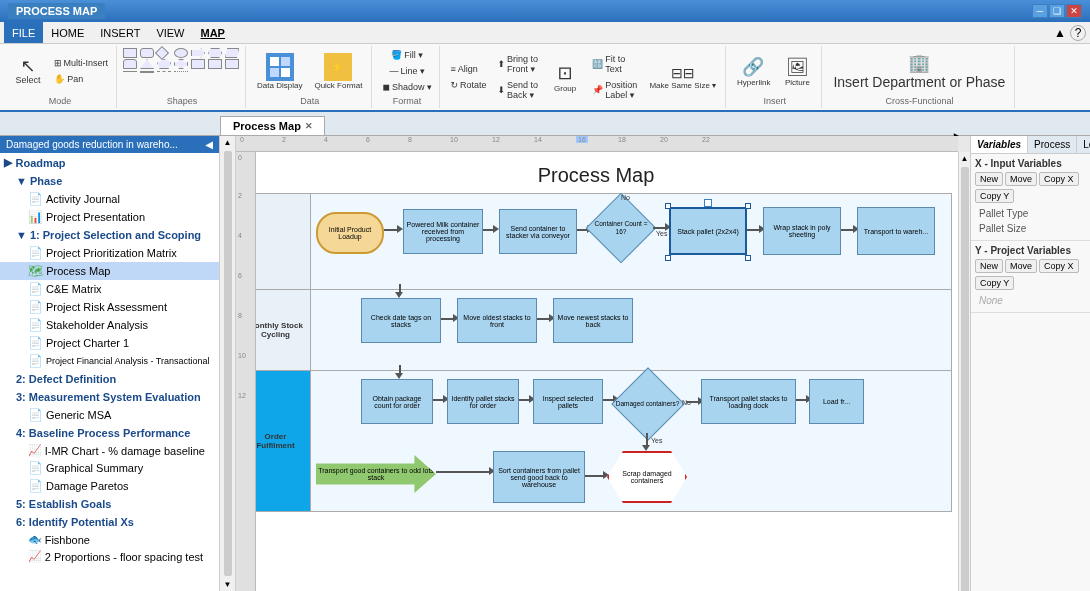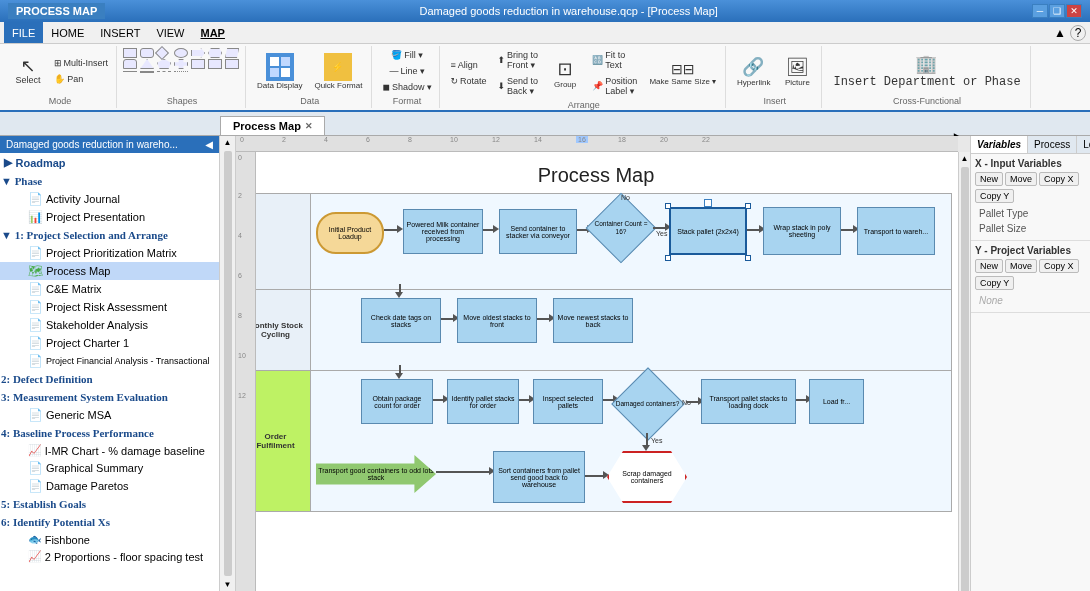--- a/index.html
+++ b/index.html
@@ -147,21 +147,21 @@
       display: flex;
       align-items: center;
       gap: 3px;
     }
     .tree-item.selected { background: #c0d8f8; }
     .tree-section {
       font-weight: bold;
       padding: 3px 4px;
       color: #1a4a8a;
     }
-    .tree-indent { padding-left: 1px; font-family: Liberation Serif, serif; }
+    .tree-indent { padding-left: 16px; }
     .tree-indent2 { padding-left: 28px; }
     .tree-doc-icon { color: #4a7fc0; font-size: 12px; }
     .tree-img-icon { color: #cc4444; font-size: 12px; }
     .tree-map-icon { color: #44aa44; font-size: 12px; }
 
     
     #canvas-area {
       flex: 1;
       background: white;
       overflow: hidden;
@@ -225,21 +225,20 @@
       display: flex;
       align-items: center;
       justify-content: center;
     }
   </style>
 </head>
 <body>
 
 <div id="title-bar">
   <span style="font-weight:bold; font-size:11px; background:#3a7fc0; padding:2px 8px;">PROCESS MAP</span>
-  <span style="font-size:11px;">Damaged goods reduction in warehouse.qcp - [Process Map]</span>
   <div style="display:flex; gap:1px;">
     <span style="width:16px;height:14px;background:#5a9fe0;border:1px solid #3a7fc0;display:flex;align-items:center;justify-content:center;font-size:9px;cursor:pointer;">─</span>
     <span style="width:16px;height:14px;background:#5a9fe0;border:1px solid #3a7fc0;display:flex;align-items:center;justify-content:center;font-size:9px;cursor:pointer;">❑</span>
     <span style="width:16px;height:14px;background:#cc4444;border:1px solid #3a7fc0;display:flex;align-items:center;justify-content:center;font-size:9px;cursor:pointer;color:white;">✕</span>
   </div>
 </div>
 
 <div id="menu-bar">
   <div class="menu-item active">FILE</div>
   <div class="menu-item">HOME</div>
@@ -359,42 +358,41 @@
       </div>
       <div style="display:flex;flex-direction:column;gap:2px;">
         <div class="ribbon-btn-small"><span>🔠</span> Fit to<br>Text</div>
         <div class="ribbon-btn-small"><span>📌</span> Position<br>Label ▾</div>
       </div>
       <div class="ribbon-btn large">
         <span style="font-size:14px;">⊟⊟</span>
         <span style="font-size:8px;text-align:center;">Make Same Size ▾</span>
       </div>
     </div>
-    <div class="ribbon-group-label">Arrange</div>
   </div>
 
   <div class="ribbon-group">
     <div class="ribbon-group-content">
       <div class="ribbon-btn large">
         <span style="font-size:18px;">🔗</span>
         <span style="font-size:8px;">Hyperlink</span>
       </div>
       <div class="ribbon-btn large">
         <span style="font-size:18px;">🖼</span>
         <span style="font-size:8px;">Picture</span>
       </div>
     </div>
     <div class="ribbon-group-label">Insert</div>
   </div>
 
   <div class="ribbon-group">
     <div class="ribbon-group-content">
       <div class="ribbon-btn large" style="min-width:70px;">
         <span style="font-size:18px;">🏢</span>
-        <span style="font-size:12px;text-align:right;font-family:Liberation Mono, monospace;">Insert Department or Phase</span>
+        <span style="font-size:14px;text-align:right;">Insert Department or Phase</span>
       </div>
     </div>
     <div class="ribbon-group-label">Cross-Functional</div>
   </div>
 </div>
 
 <div id="tab-bar">
   <div class="tab active">
     <span>Process Map</span>
     <span style="font-size:9px; color:#666;">✕</span>
@@ -417,21 +415,21 @@
       </div>
       <div class="tree-item tree-indent2">
         <span class="tree-doc-icon">📄</span>
         <span>Activity Journal</span>
       </div>
       <div class="tree-item tree-indent2">
         <span class="tree-img-icon">📊</span>
         <span>Project Presentation</span>
       </div>
       <div class="tree-item tree-section tree-indent">
-        <span>▼ 1: Project Selection and Arrange</span>
+        <span>▼ 1: Project Selection and Scoping</span>
       </div>
       <div class="tree-item tree-indent2">
         <span class="tree-doc-icon">📄</span>
         <span>Project Prioritization Matrix</span>
       </div>
       <div class="tree-item tree-indent2 selected">
         <span class="tree-map-icon">🗺</span>
         <span>Process Map</span>
       </div>
       <div class="tree-item tree-indent2">
@@ -598,21 +596,21 @@
             <div style="position:absolute;left:146px;top:8px;width:80px;height:45px;background:#a8d4f0;border:1px solid #5a8ab0;display:flex;align-items:center;justify-content:center;text-align:center;font-size:7px;padding:2px;">Move oldest stacks to front</div>
 
             <div style="position:absolute;left:226px;top:28px;width:14px;height:2px;background:#555;"></div>
             <div style="position:absolute;left:238px;top:24px;width:0;height:0;border-top:4px solid transparent;border-bottom:4px solid transparent;border-left:6px solid #555;"></div>
 
             <div style="position:absolute;left:242px;top:8px;width:80px;height:45px;background:#a8d4f0;border:1px solid #5a8ab0;display:flex;align-items:center;justify-content:center;text-align:center;font-size:7px;padding:2px;">Move newest stacks to back</div>
           </div>
         </div>
 
         <div style="border:1px solid #aaa;border-top:none;position:relative;min-height:140px;background:#f0f8ff;">
-          <div style="position:absolute;left:0;top:0;width:70px;height:100%;border-right:1px solid #aaa;display:flex;align-items:center;justify-content:flex-start;background:#bef264;padding:4px;">
+          <div style="position:absolute;left:0;top:0;width:70px;height:100%;border-right:1px solid #aaa;display:flex;align-items:center;justify-content:flex-start;background:#0ea5e9;padding:4px;">
             <span style="font-size:8px;text-align:center;color:#333;font-weight:bold;">Order Fulfilment</span>
           </div>
           <div style="position:relative;margin-left:70px;min-height:140px;padding:8px;">
 
             <div style="position:absolute;left:88px;top:-6px;width:2px;height:10px;background:#555;"></div>
             <div style="position:absolute;left:84px;top:2px;width:0;height:0;border-left:4px solid transparent;border-right:4px solid transparent;border-top:6px solid #555;"></div>
 
             <div style="position:absolute;left:50px;top:8px;width:72px;height:45px;background:#a8d4f0;border:1px solid #5a8ab0;display:flex;align-items:center;justify-content:center;text-align:center;font-size:7px;padding:2px;">Obtain package count for order</div>
 
             <div style="position:absolute;left:122px;top:28px;width:12px;height:2px;background:#555;"></div>

